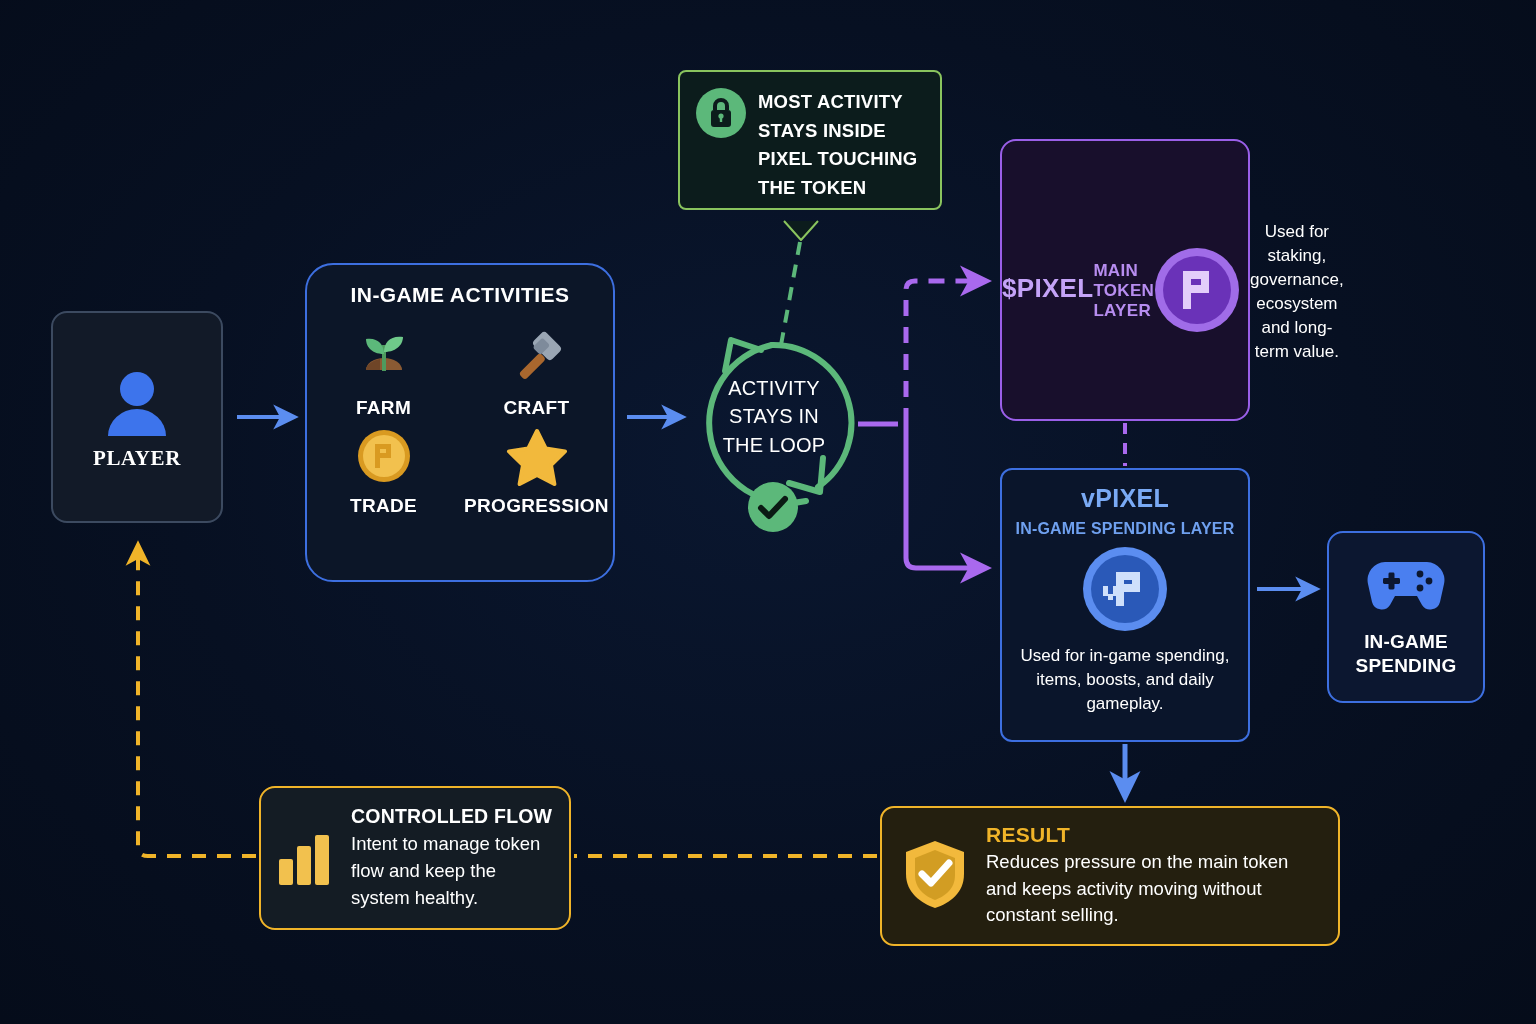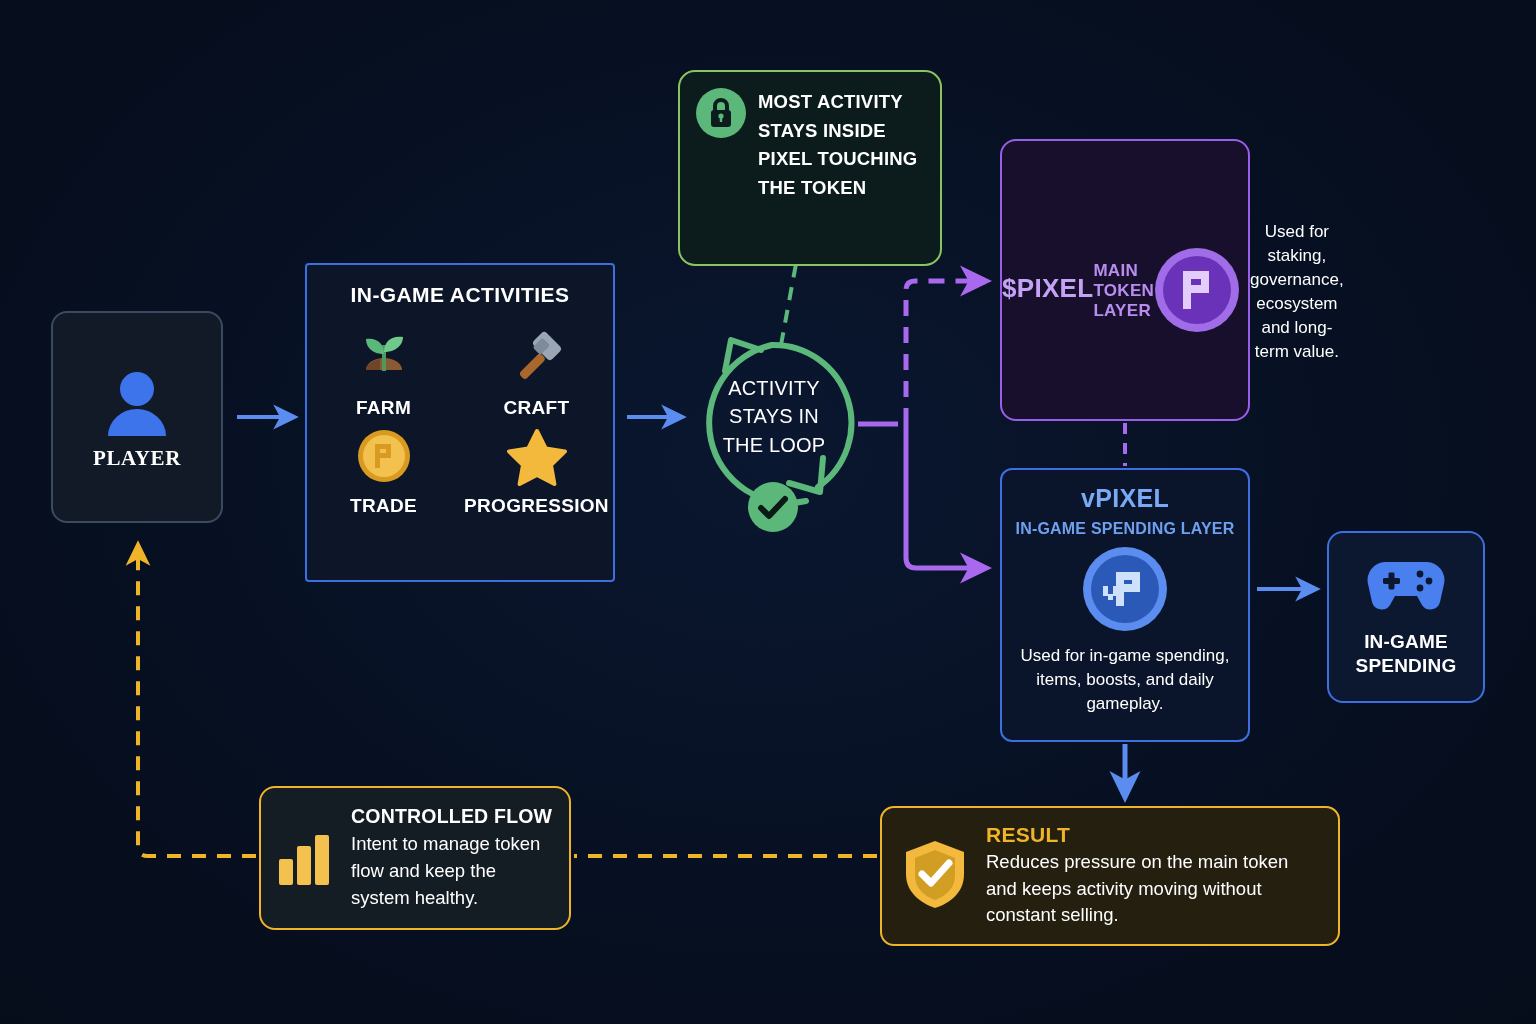--- a/index.html
+++ b/index.html
@@ -31,44 +31,44 @@
   }
   .player-label {
     color: #ffffff; font-size: 21px; font-weight: bold;
     letter-spacing: .6px; margin-top: 0; font-family: Liberation Serif, serif;
   }
 
   
   .activities-box {
     left: 305px; top: 263px; width: 310px; height: 319px;
     border: 2px solid #3d6fe0;
-    border-radius: 4px;
+    border-radius: 28px;
     background: #0c1628;
     padding-top: 18px;
   }
   .activities-title {
     text-align: center; color: #ffffff; font-size: 21px;
     font-weight: bold; letter-spacing: .4px;
   }
   .activities-grid {
     display: grid; grid-template-columns: 1fr 1fr;
     row-gap: 4px; margin-top: 18px; padding: 0 0;
   }
   .act-cell { display: flex; flex-direction: column; align-items: center; }
   .act-ico { height: 66px; display: flex; align-items: center; justify-content: center; }
   .act-label {
     color: #ffffff; font-size: 19px; font-weight: bold;
     margin-top: 6px; letter-spacing: .3px;
   }
 
   
   .callout {
-    left: 678px; top: 70px; width: 264px; height: 196px;
+    left: 678px; top: 70px; width: 264px; height: 140px;
     border: 2px solid #8ac45e;
-    border-radius: 17px;
+    border-radius: 8px;
     background: #0c1c1c;
     display: flex; align-items: flex-start; padding: 16px 14px 0 16px;
   }
   .callout-txt {
     color: #ffffff; font-size: 18.5px; font-weight: bold;
     line-height: 1.55; margin-left: 12px; letter-spacing: .2px;
   }
 
   
   .loop-text {

